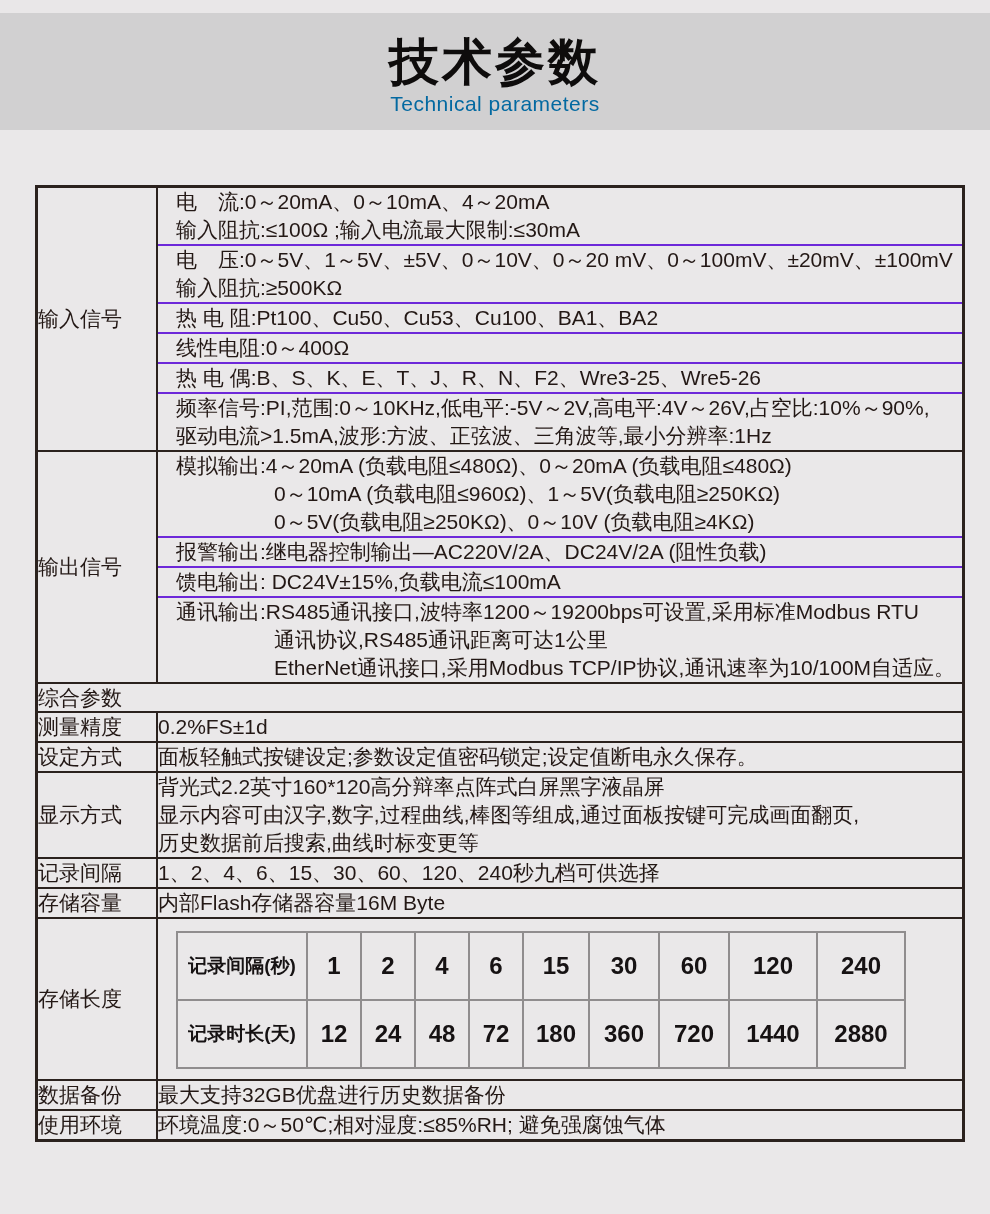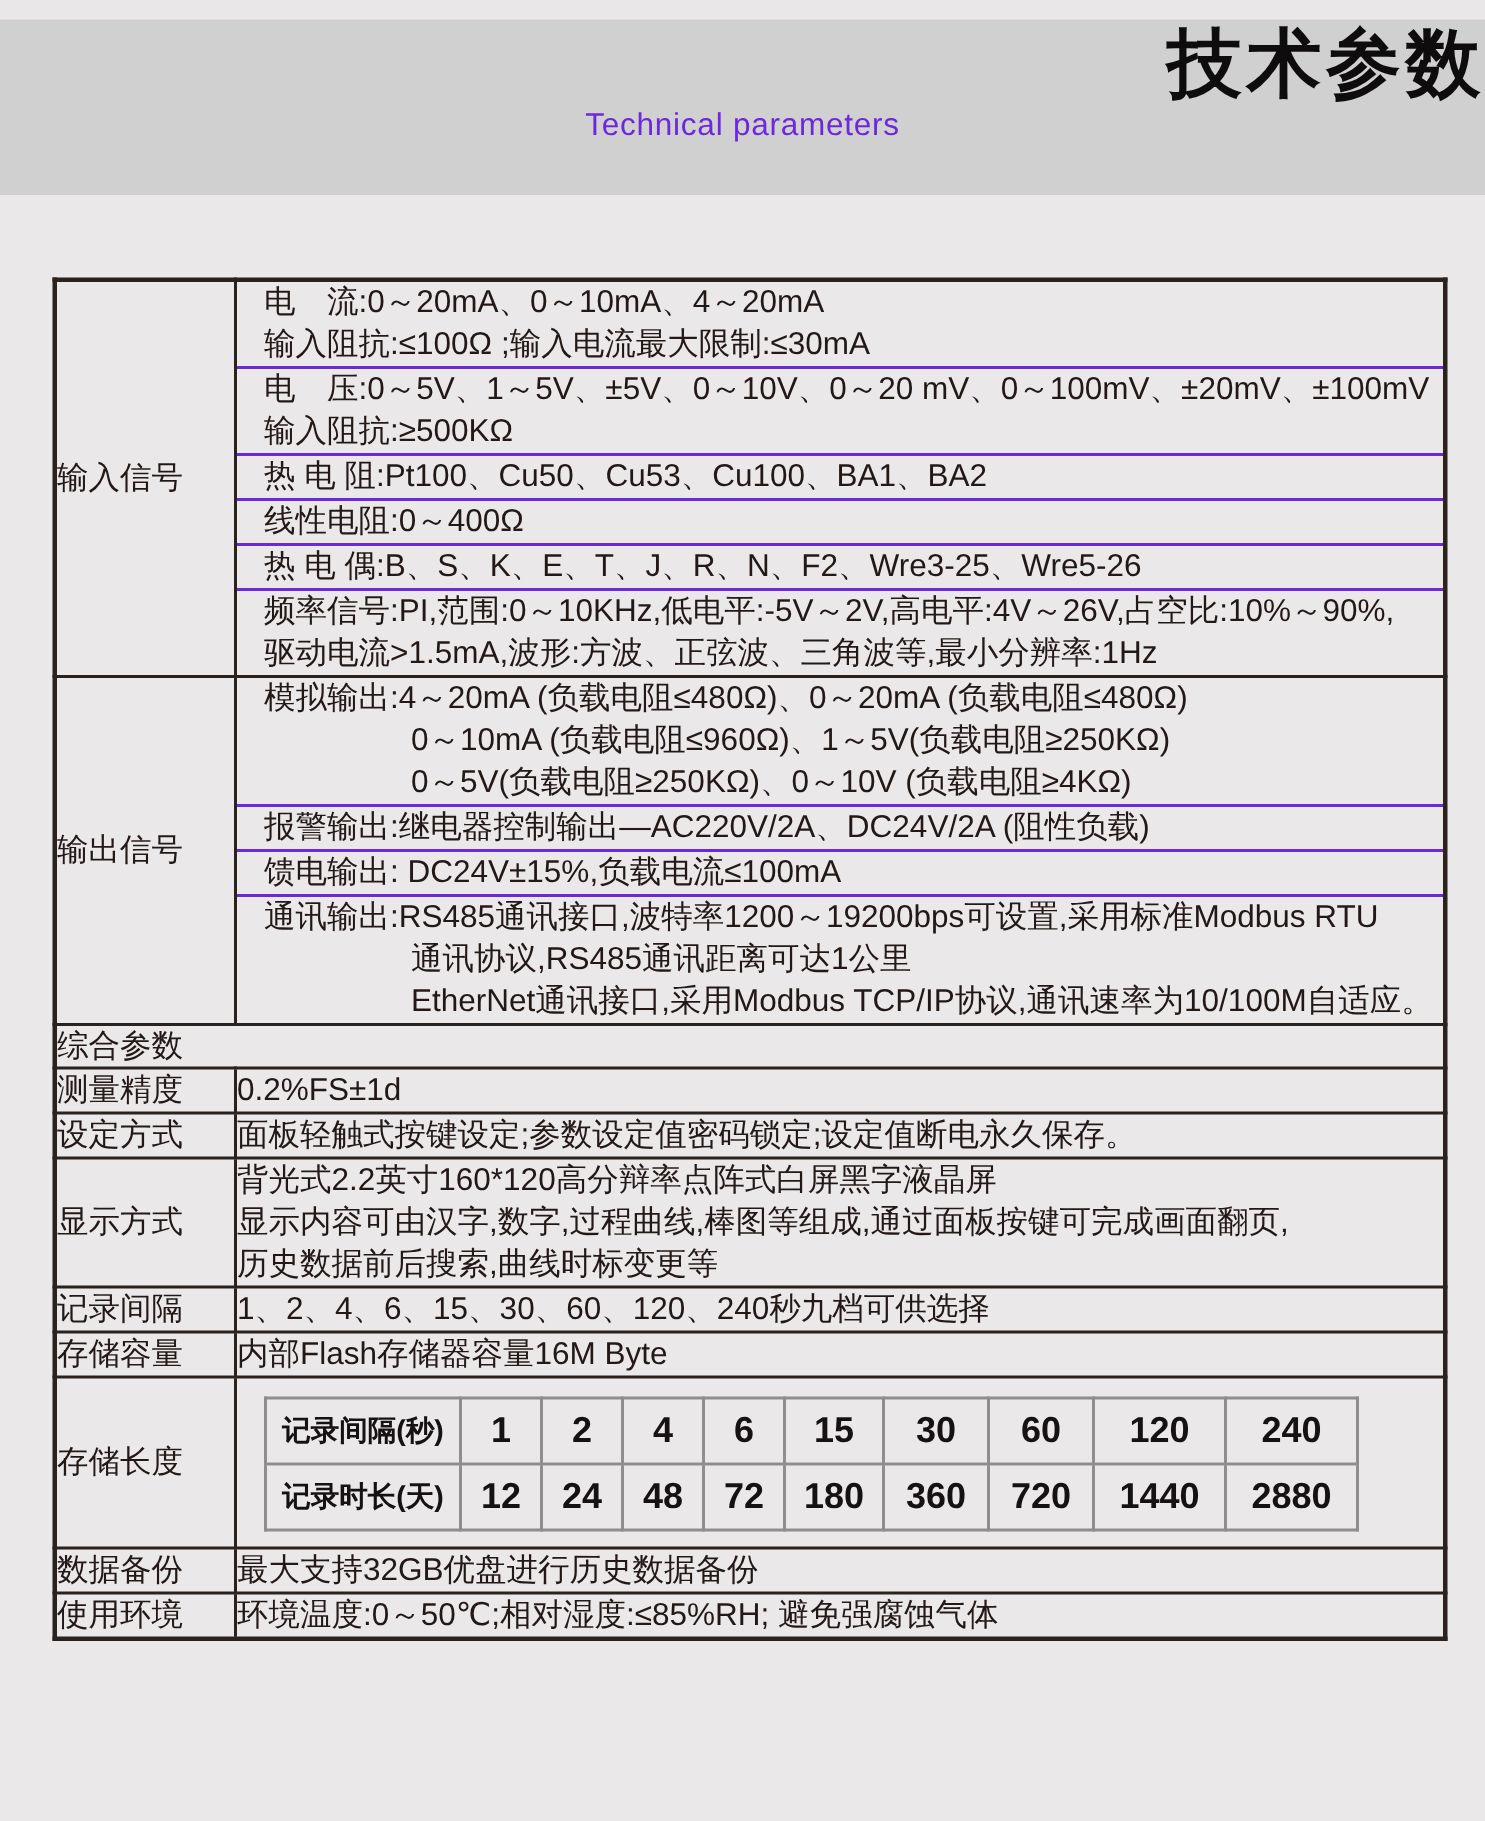--- a/index.html
+++ b/index.html
@@ -7,25 +7,25 @@
     width:990px;height:1214px;
     background:#eae8e9;
     font-family:"Liberation Sans","DejaVu Sans",sans-serif;
     color:#231815;
     position:relative;
     overflow:hidden;
   }
   .top-strip{position:absolute;left:0;top:0;width:990px;height:13px;background:#e9e7e8;}
   .title-band{position:absolute;left:0;top:13px;width:990px;height:117px;background:#d1d0d1;}
   .page-title{
-    margin:0;padding-top:0;text-align:right;
+    margin:0;padding-top:20px;text-align:center;
     font-size:50px;font-weight:700;letter-spacing:3px;color:#0e0c0c;line-height:58px;
   }
   .page-subtitle{
-    margin:0;text-align:center;font-size:21px;color:#6d28d9;letter-spacing:0.5px;line-height:26px;
+    margin:0;text-align:center;font-size:21px;color:#0369a1;letter-spacing:0.5px;line-height:26px;
   }
   .spec-wrap{position:absolute;left:35px;top:185px;width:930px;}
   table.spec{
     border-collapse:collapse;width:930px;table-layout:fixed;
     background:transparent;
   }
   table.spec td{
     border:2px solid #2b221e;
     font-size:21px;
     padding:0;
@@ -46,21 +46,21 @@
   tr.storage-row td.content-cell{padding:0;}
   table.storage{
     border-collapse:collapse;margin:12px 0 10px 18px;
     table-layout:fixed;
   }
   table.storage th,table.storage td{
     border:2px solid #908d8e;
     height:42px;text-align:center;vertical-align:middle;
     font-weight:700;color:#161213;
   }
-  table.storage th{font-size:19px;width:120px;padding:0 4px;}
+  table.storage th{font-size:19px;width:120px;padding:12px 4px;}
   table.storage td{font-size:24px;padding:0;}
   table.storage td:nth-child(2){width:52px;}
   table.storage td:nth-child(3){width:52px;}
   table.storage td:nth-child(4){width:52px;}
   table.storage td:nth-child(5){width:52px;}
   table.storage td:nth-child(6){width:64px;}
   table.storage td:nth-child(7){width:68px;}
   table.storage td:nth-child(8){width:68px;}
   table.storage td:nth-child(9){width:86px;}
   table.storage td:nth-child(10){width:86px;border-radius:20px;}

